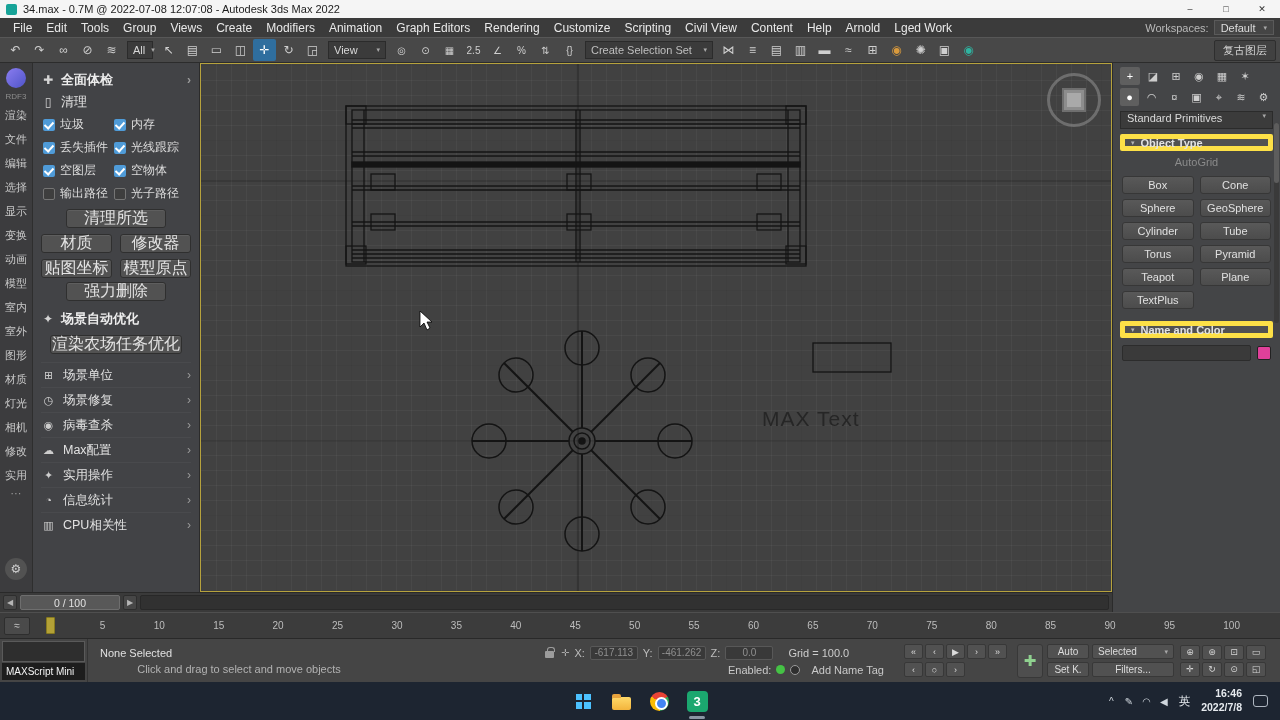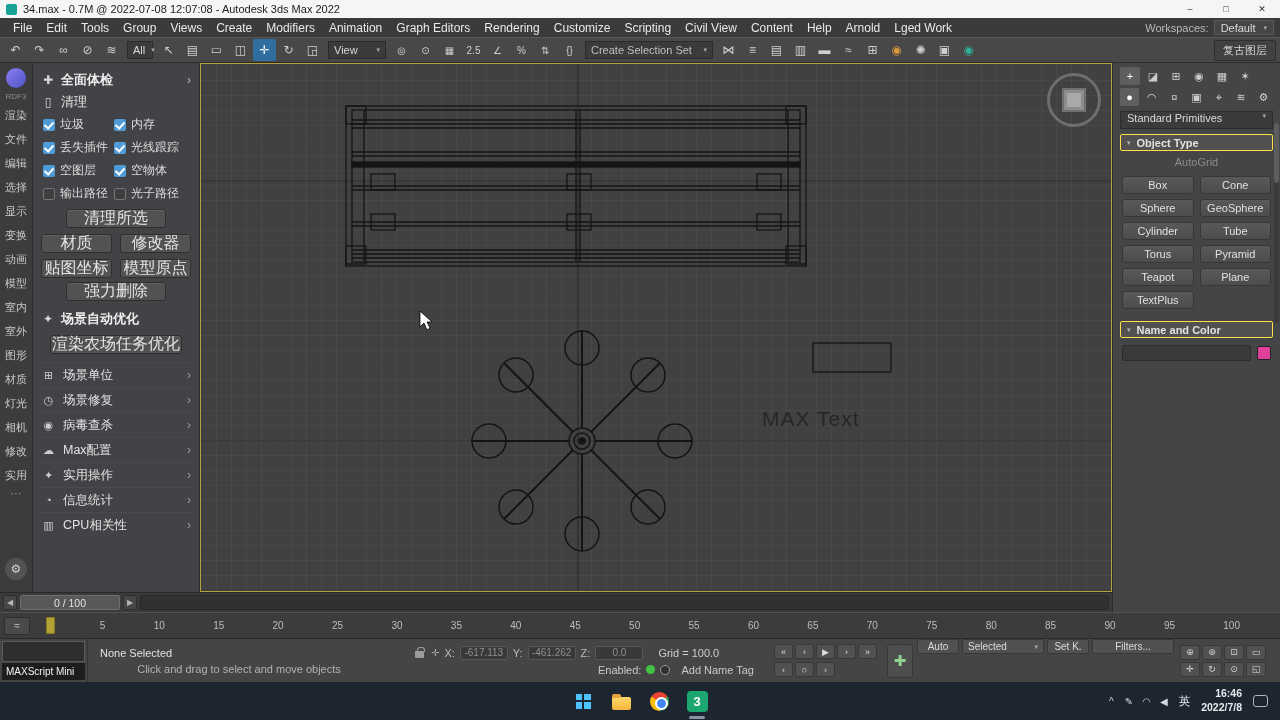--- a/index.html
+++ b/index.html
@@ -104,38 +104,38 @@
   .grid-label { margin-left:10px; color:#cdcdcd; }
   .lockicon { width:9px; height:7px; background:#9c9c9c; position:relative; margin:3px 2px 0 2px; border-radius:1px; }
   .lockicon::before { content:""; position:absolute; top:-4px; left:1.5px; width:6px; height:4px; border:1.5px solid #9c9c9c; border-bottom:none; border-radius:3px 3px 0 0; }
   .absicon { color:#a8a8a8; font-size:10px; }
   .dot-green { width:9px; height:9px; border-radius:50%; background:#45c245; }
   .dot-hollow { width:10px; height:10px; border-radius:50%; border:1px solid #9a9a9a; background:#2f2f2f; }
   .transport { display:flex; flex-direction:column; justify-content:center; gap:3px; padding:0 6px; }
   .trow { display:flex; gap:2px; }
   .sbtn { min-width:19px; height:15px; background:#515151; border:1px solid #383838; border-radius:2px; color:#dcdcdc; font-size:9px; display:flex; align-items:center; justify-content:center; padding:0 2px; }
   .plus-btn { width:26px; height:34px; align-self:center; font-size:15px; color:#8fd18f; background:#4e4e4e; border:1px solid #383838; border-radius:3px; display:flex; align-items:center; justify-content:center; margin:0 4px; }
-  .keyblock { display:flex; flex-direction:row; justify-content:center; gap:3px; }
+  .keyblock { display:flex; flex-direction:column; justify-content:center; gap:3px; }
   .krow { display:flex; gap:3px; }
   .kbtn { height:15px; background:#515151; border:1px solid #383838; border-radius:2px; color:#dcdcdc; font-size:10px; display:flex; align-items:center; justify-content:center; padding:0 5px; }
   .kbtn.w40 { width:42px; }
   .kbtn.w80 { width:82px; justify-content:space-between; }
   .navblock { display:flex; flex-direction:column; justify-content:center; gap:3px; padding:0 8px 0 6px; }
   .navrow { display:flex; gap:2px; flex-wrap:wrap; width:92px; }
   .nbtn { width:20px; height:15px; background:#515151; border:1px solid #383838; border-radius:2px; color:#d5d5d5; font-size:9px; display:flex; align-items:center; justify-content:center; }
 
   
   .cpanel { width:168px; background:#444547; border-left:1px solid #2b2b2b; padding:4px 7px 0 7px; position:relative; }
   .cp-scroll { position:absolute; right:1px; top:60px; width:5px; height:200px; background:#3a3a3a; border-radius:3px; }
   .cp-scroll::after { content:""; display:block; width:5px; height:60px; background:#5d5d5d; border-radius:3px; }
   .cp-row { display:flex; gap:3px; align-items:center; margin-bottom:3px; }
   .cp-tb { width:20px; height:18px; display:flex; align-items:center; justify-content:center; color:#cdcdcd; font-size:11px; border-radius:2px; }
   .cp-tb.active { background:#5f5f5f; color:#fff; }
   .cp-dd { height:18px; margin:5px 0 4px 0; background:#3b3b3b; border:1px solid #2b2b2b; color:#dadada; font-size:11px; display:flex; align-items:flex-start; justify-content:space-between; padding:0 6px; }
-  .rollout-h { height:17px; background:#515151; border:1px solid #fde047; border-radius:2px; display:flex; align-items:center; gap:6px; padding:0 6px; color:#e2e2e2; font-size:11px; font-weight:bold; margin-top:5px; }
+  .rollout-h { height:17px; background:#515151; border:5px solid #fde047; border-radius:2px; display:flex; align-items:center; gap:6px; padding:0 6px; color:#e2e2e2; font-size:11px; font-weight:bold; margin-top:5px; }
   .roll-arrow { font-size:7px; color:#b5b5b5; }
   .autogrid { text-align:center; color:#8b8b8b; font-size:11px; height:15px; margin-top:5px; }
   .obj-grid { display:grid; grid-template-columns:1fr 1fr; gap:5px 6px; padding:5px 2px 7px 2px; }
   .obtn { height:18px; background:linear-gradient(#595959,#4c4c4c); border:1px solid #373737; border-radius:3px; color:#e0e0e0; font-size:11px; display:flex; align-items:center; justify-content:center; }
   .nc-row { display:flex; align-items:center; gap:6px; padding:7px 2px; }
   .nc-field { flex:1; height:16px; background:#3a3a3a; border:1px solid #2c2c2c; border-radius:2px; }
   .nc-swatch { width:14px; height:14px; border:1px solid #222; border-radius:2px; }
 
   
   .taskbar { height:38px; background:#1d2531; display:flex; align-items:center; position:relative; color:#e6eaee; }

